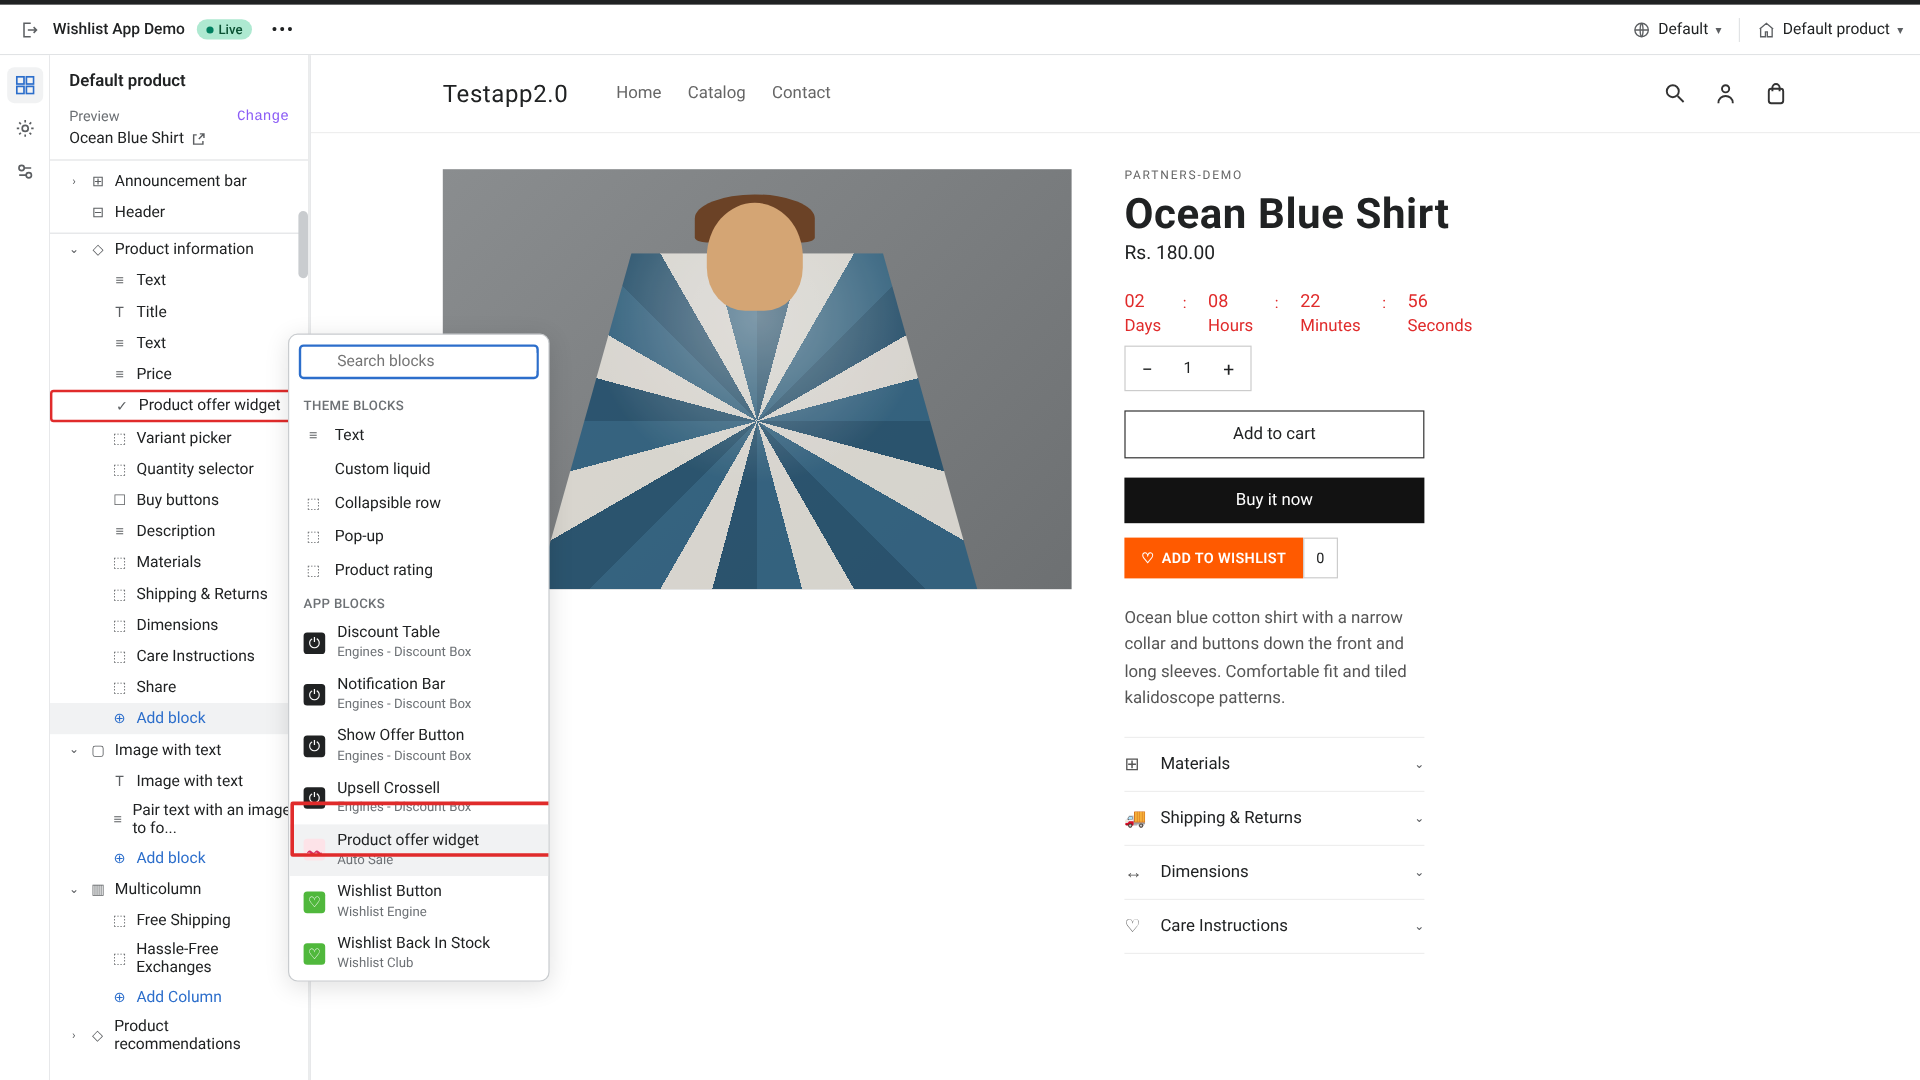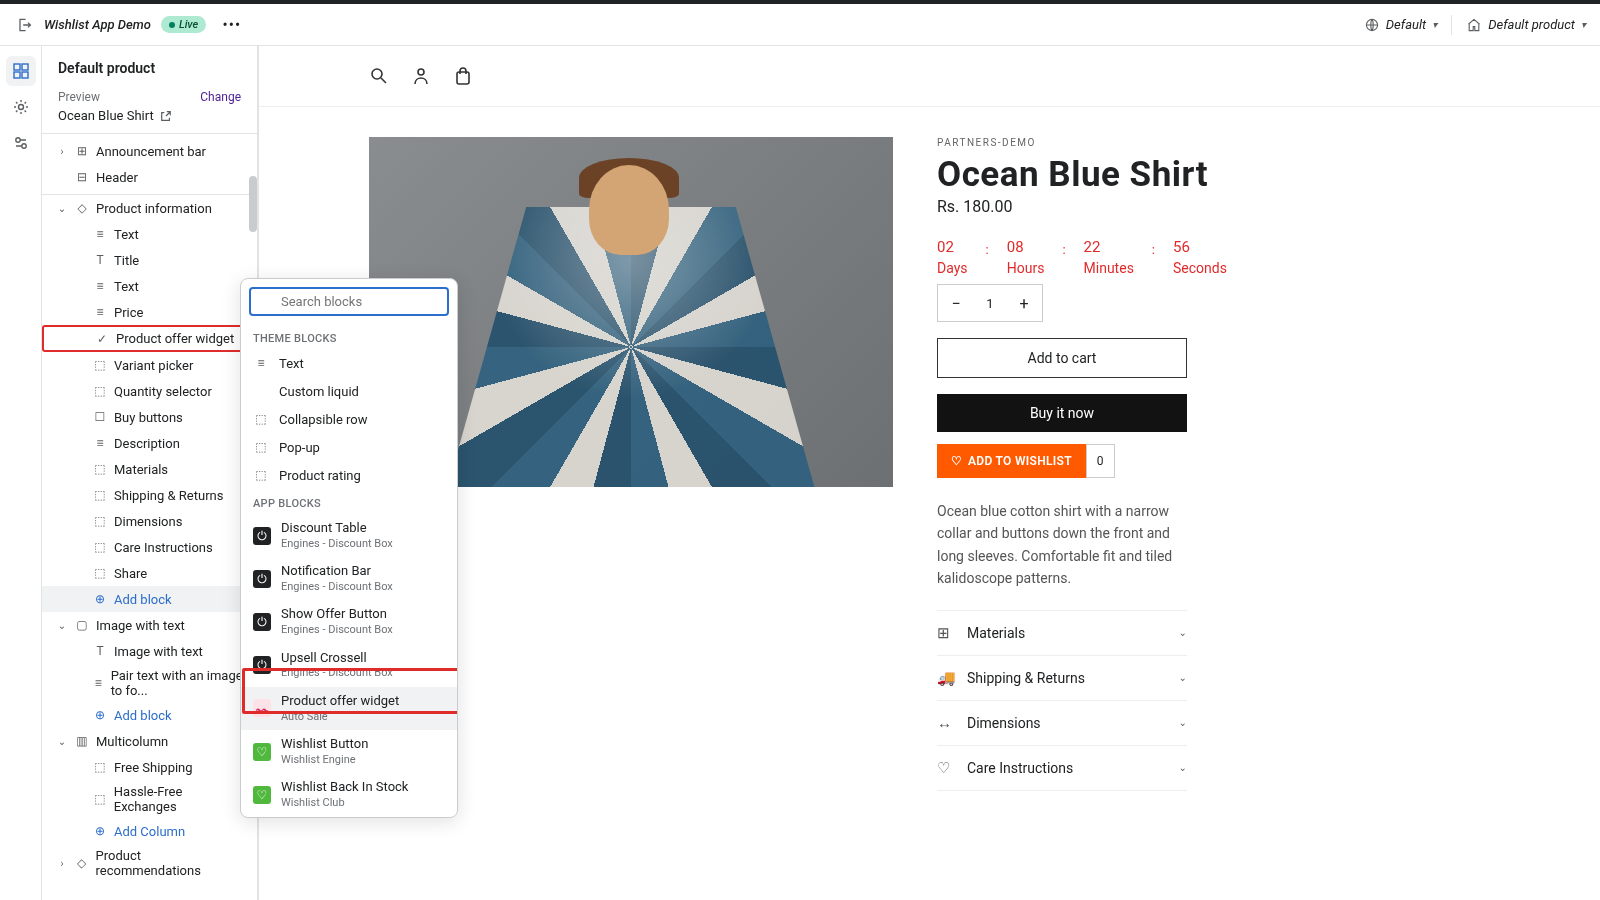--- a/index.html
+++ b/index.html
@@ -1,19 +1,19 @@
 <!DOCTYPE html>
 <html><head>
 <meta charset="utf-8">
 <style>
 * { box-sizing: border-box; margin: 0; padding: 0; font-family: -apple-system, BlinkMacSystemFont, "Segoe UI", Roboto, sans-serif; }
 body { background: #f6f6f7; font-size: 13px; color: #202223; overflow: hidden; }
 
 .topbar { height: 4px; background: #202223; }
-.headerbar { height: 42px; background: #fff; border-bottom: 1px solid #e1e3e5; display: flex; align-items: center; padding: 0 14px; justify-content: space-between; font-style: italic; }
+.headerbar { height: 42px; background: #fff; border-bottom: 1px solid #e1e3e5; display: flex; align-items: center; padding: 0 14px; justify-content: space-between; }
 .headerbar-left { display: flex; align-items: center; gap: 10px; }
 .back-icon { width: 20px; height: 20px; cursor: pointer; display: flex; align-items: center; justify-content: center; }
 .app-title { font-size: 13px; font-weight: 500; }
 .live-badge { background: #aee9d1; color: #0a5132; font-size: 11px; padding: 2px 8px; border-radius: 10px; display: inline-flex; align-items: center; gap: 4px; font-weight: 500;}
 .live-badge::before { content:""; width:6px; height:6px; background:#008060; border-radius:50%; display:inline-block; }
 .more-icon { font-size: 16px; cursor: pointer; padding: 0 6px; letter-spacing: 1px;}
 .headerbar-right { display: flex; align-items: center; gap: 14px; }
 .hb-item { display: flex; align-items: center; gap: 6px; font-size: 13px; cursor: pointer; }
 .hb-divider { width: 1px; height: 20px; background: #e1e3e5; }
 .chev { font-size: 10px; color: #5c5f62; }
@@ -21,21 +21,21 @@
 .layout { display: flex; height: calc(100vh - 46px); }
 .rail { width: 42px; background: #fff; border-right: 1px solid #e1e3e5; display: flex; flex-direction: column; align-items: center; padding-top: 10px; gap: 6px; }
 .rail-btn { width: 30px; height: 30px; border-radius: 6px; display: flex; align-items: center; justify-content: center; cursor: pointer; }
 .rail-btn.active { background: #f1f2f3; color: #2c6ecb; }
 
 .sidebar { width: 216px; background: #fff; border-right: 1px solid #e1e3e5; overflow-y: auto; position: relative; }
 .sidebar-header { padding: 14px 16px 10px; border-bottom: 1px solid #e1e3e5; }
 .page-name { font-size: 14px; font-weight: 600; }
 .preview-row { display: flex; justify-content: space-between; align-items: center; margin-top: 14px; font-size: 12px;}
 .preview-label { color: #6d7175; }
-.change-link { color: #4c1d95; cursor: pointer; }
+.change-link { color: #8b5cf6; cursor: pointer; font-family: Liberation Mono, monospace; }
 .preview-prod { font-size: 13px; margin-top: 4px; display: flex; align-items: center; gap: 6px;}
 
 .tree { padding: 4px 0 20px; }
 .tree-row { display: flex; align-items: center; padding: 4px 10px 4px 14px; font-size: 13px; cursor: pointer; gap: 6px; min-height: 26px; }
 .tree-row .chev-sm { width: 12px; font-size: 10px; color: #5c5f62; text-align: center;}
 .tree-icon { width: 16px; text-align: center; color: #5c5f62; font-size: 12px;}
 .tree-label-heading { padding: 10px 16px 4px; font-size: 12px; color: #6d7175; }
 .indent2 { padding-left: 50px; }
 .add-link { color: #2c6ecb; }
 .highlight-red { border: 2px solid #e02b2b; border-radius: 3px; }
@@ -299,20 +299,28 @@
       <div class="tree-row">
           <span class="chev-sm">›</span>
           <span class="tree-icon">◇</span>
           <span>Product recommendations</span>
         </div>
     </div>
   </div>
 
   <div class="preview-area">
     <div class="store-header">
+      <div style="display:flex;align-items:center;gap:40px">
+        <span class="store-brand">Testapp2.0</span>
+        <div class="store-nav">
+          <span>Home</span>
+          <span>Catalog</span>
+          <span>Contact</span>
+        </div>
+      </div>
       <div class="store-icons">
         <span>
             <svg width="20" height="20" viewBox="0 0 20 20">
               <circle cx="8" cy="8" r="5" fill="none" stroke="#333" stroke-width="1.6"></circle>
               <path stroke="#333" stroke-width="1.6" d="M12 12l5 5"></path>
             </svg>
           </span>
         <span>
             <svg width="20" height="20" viewBox="0 0 20 20">
               <circle cx="10" cy="6" r="3" fill="none" stroke="#333" stroke-width="1.6"></circle>

